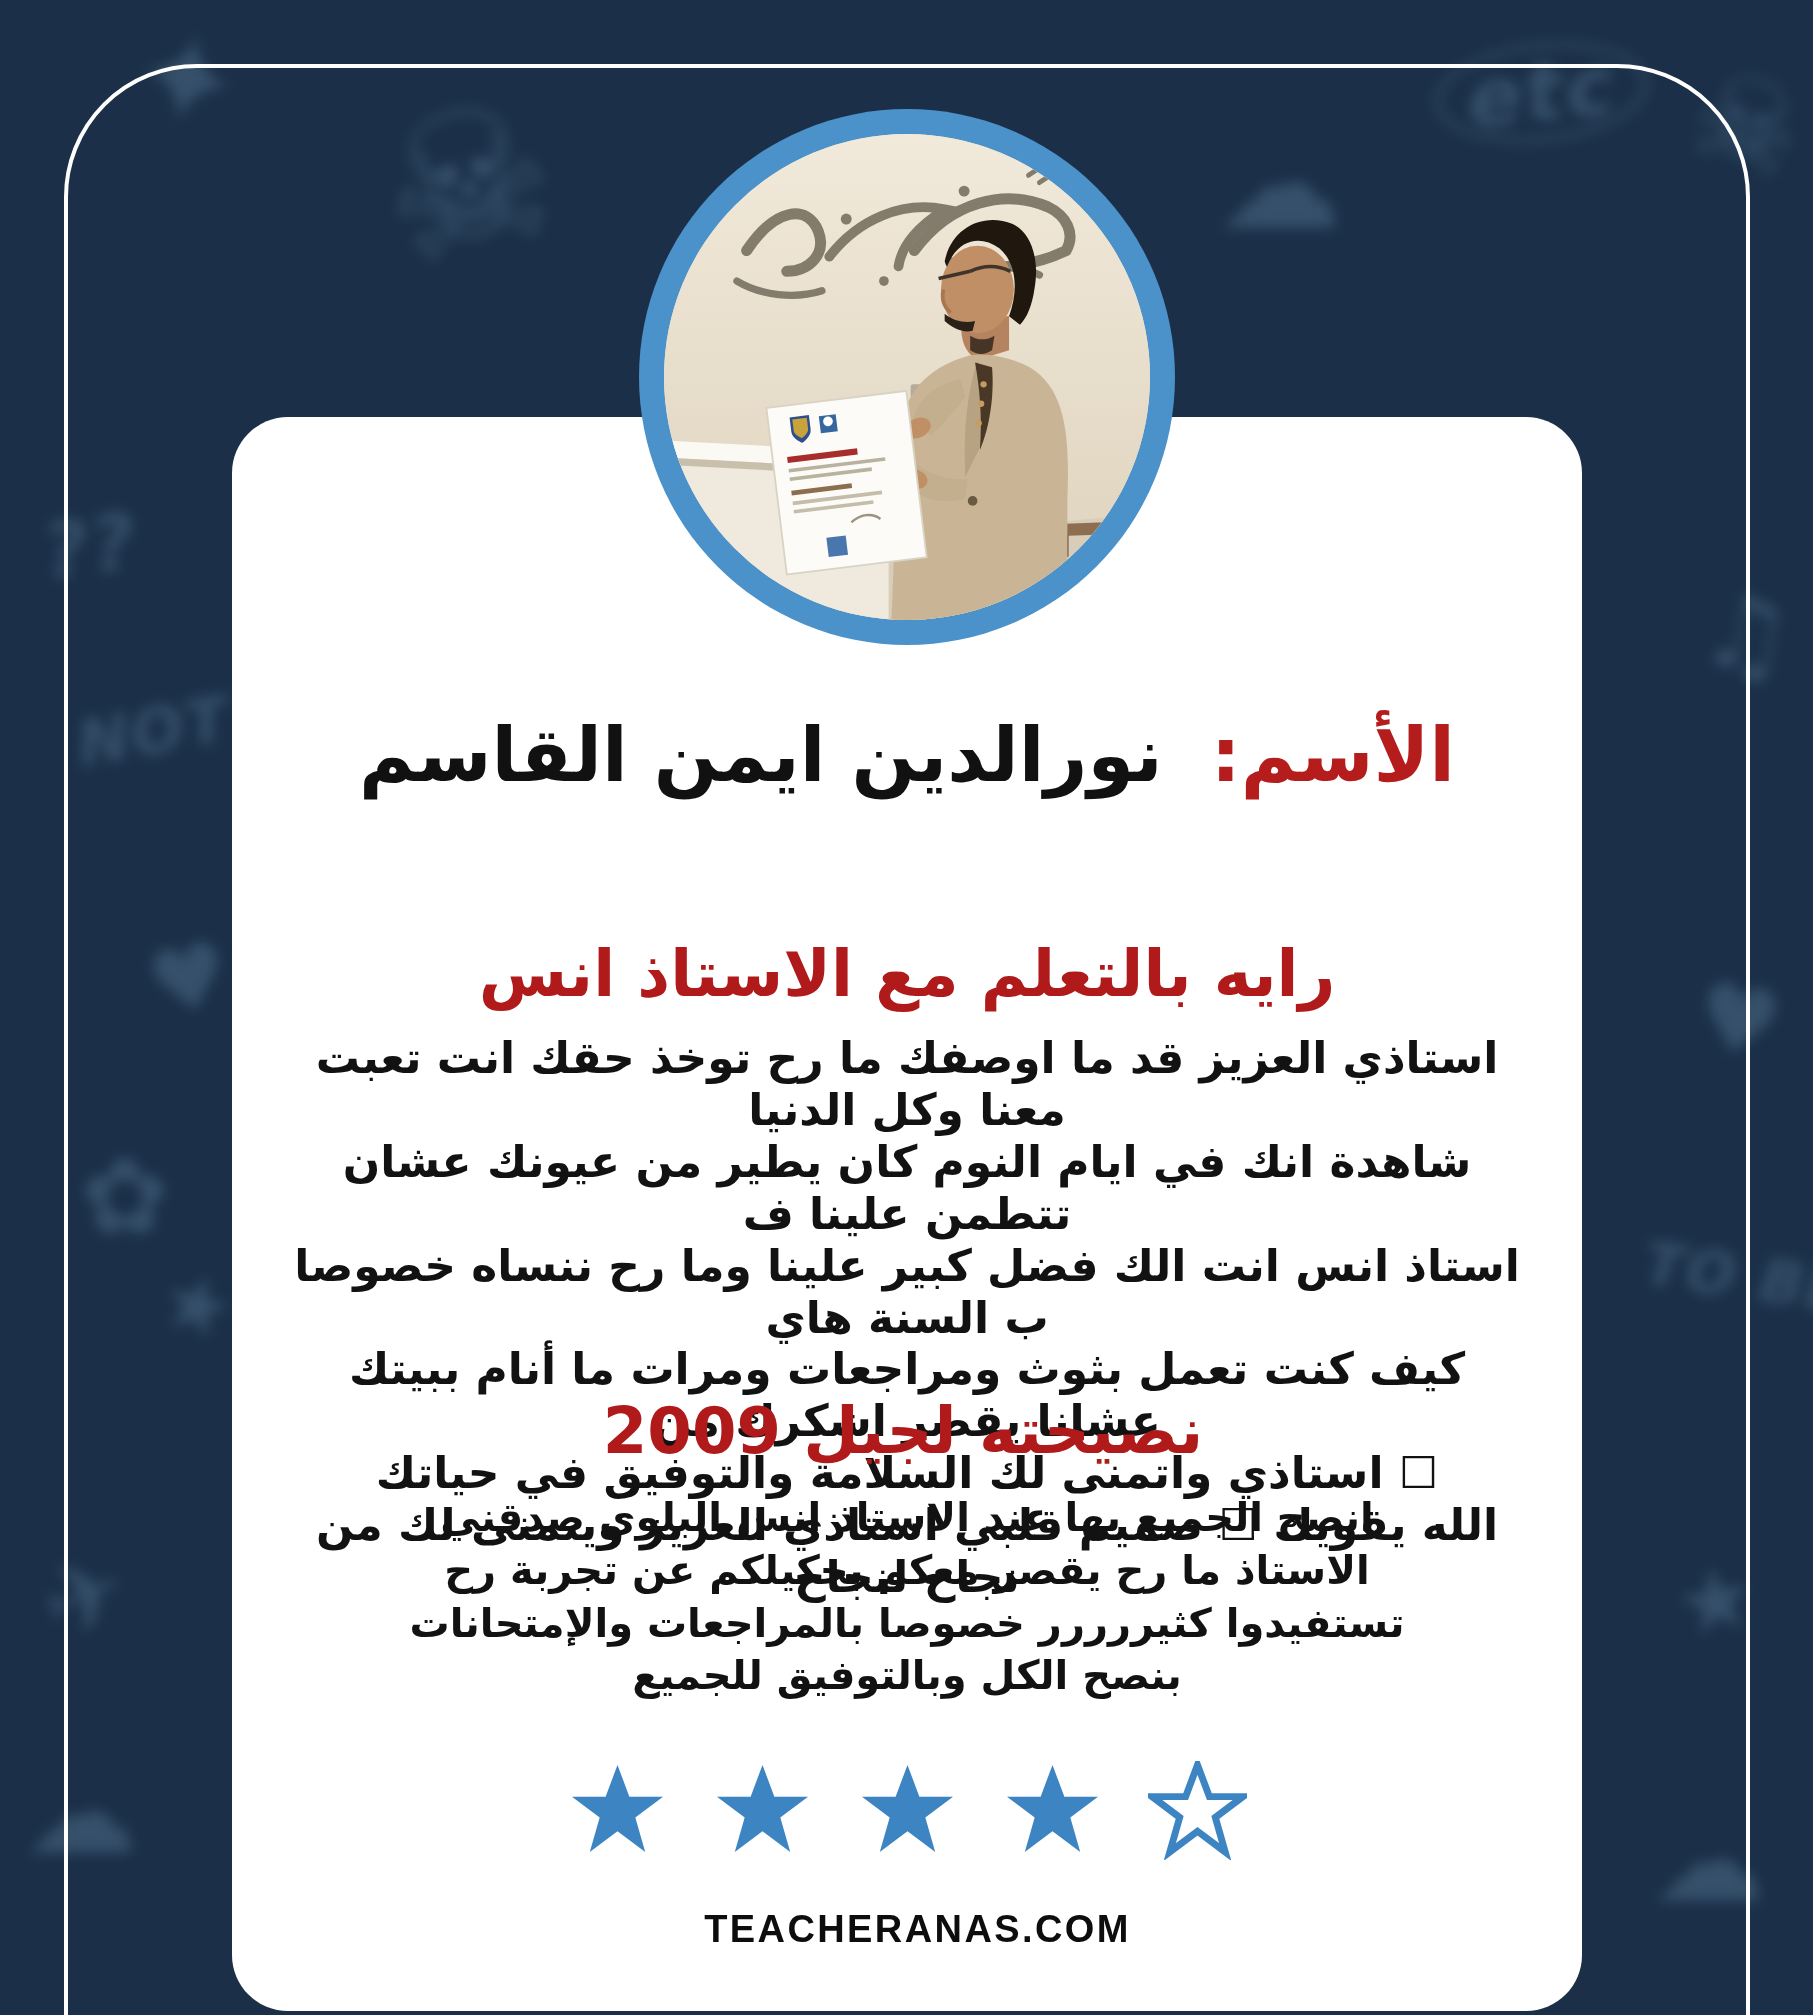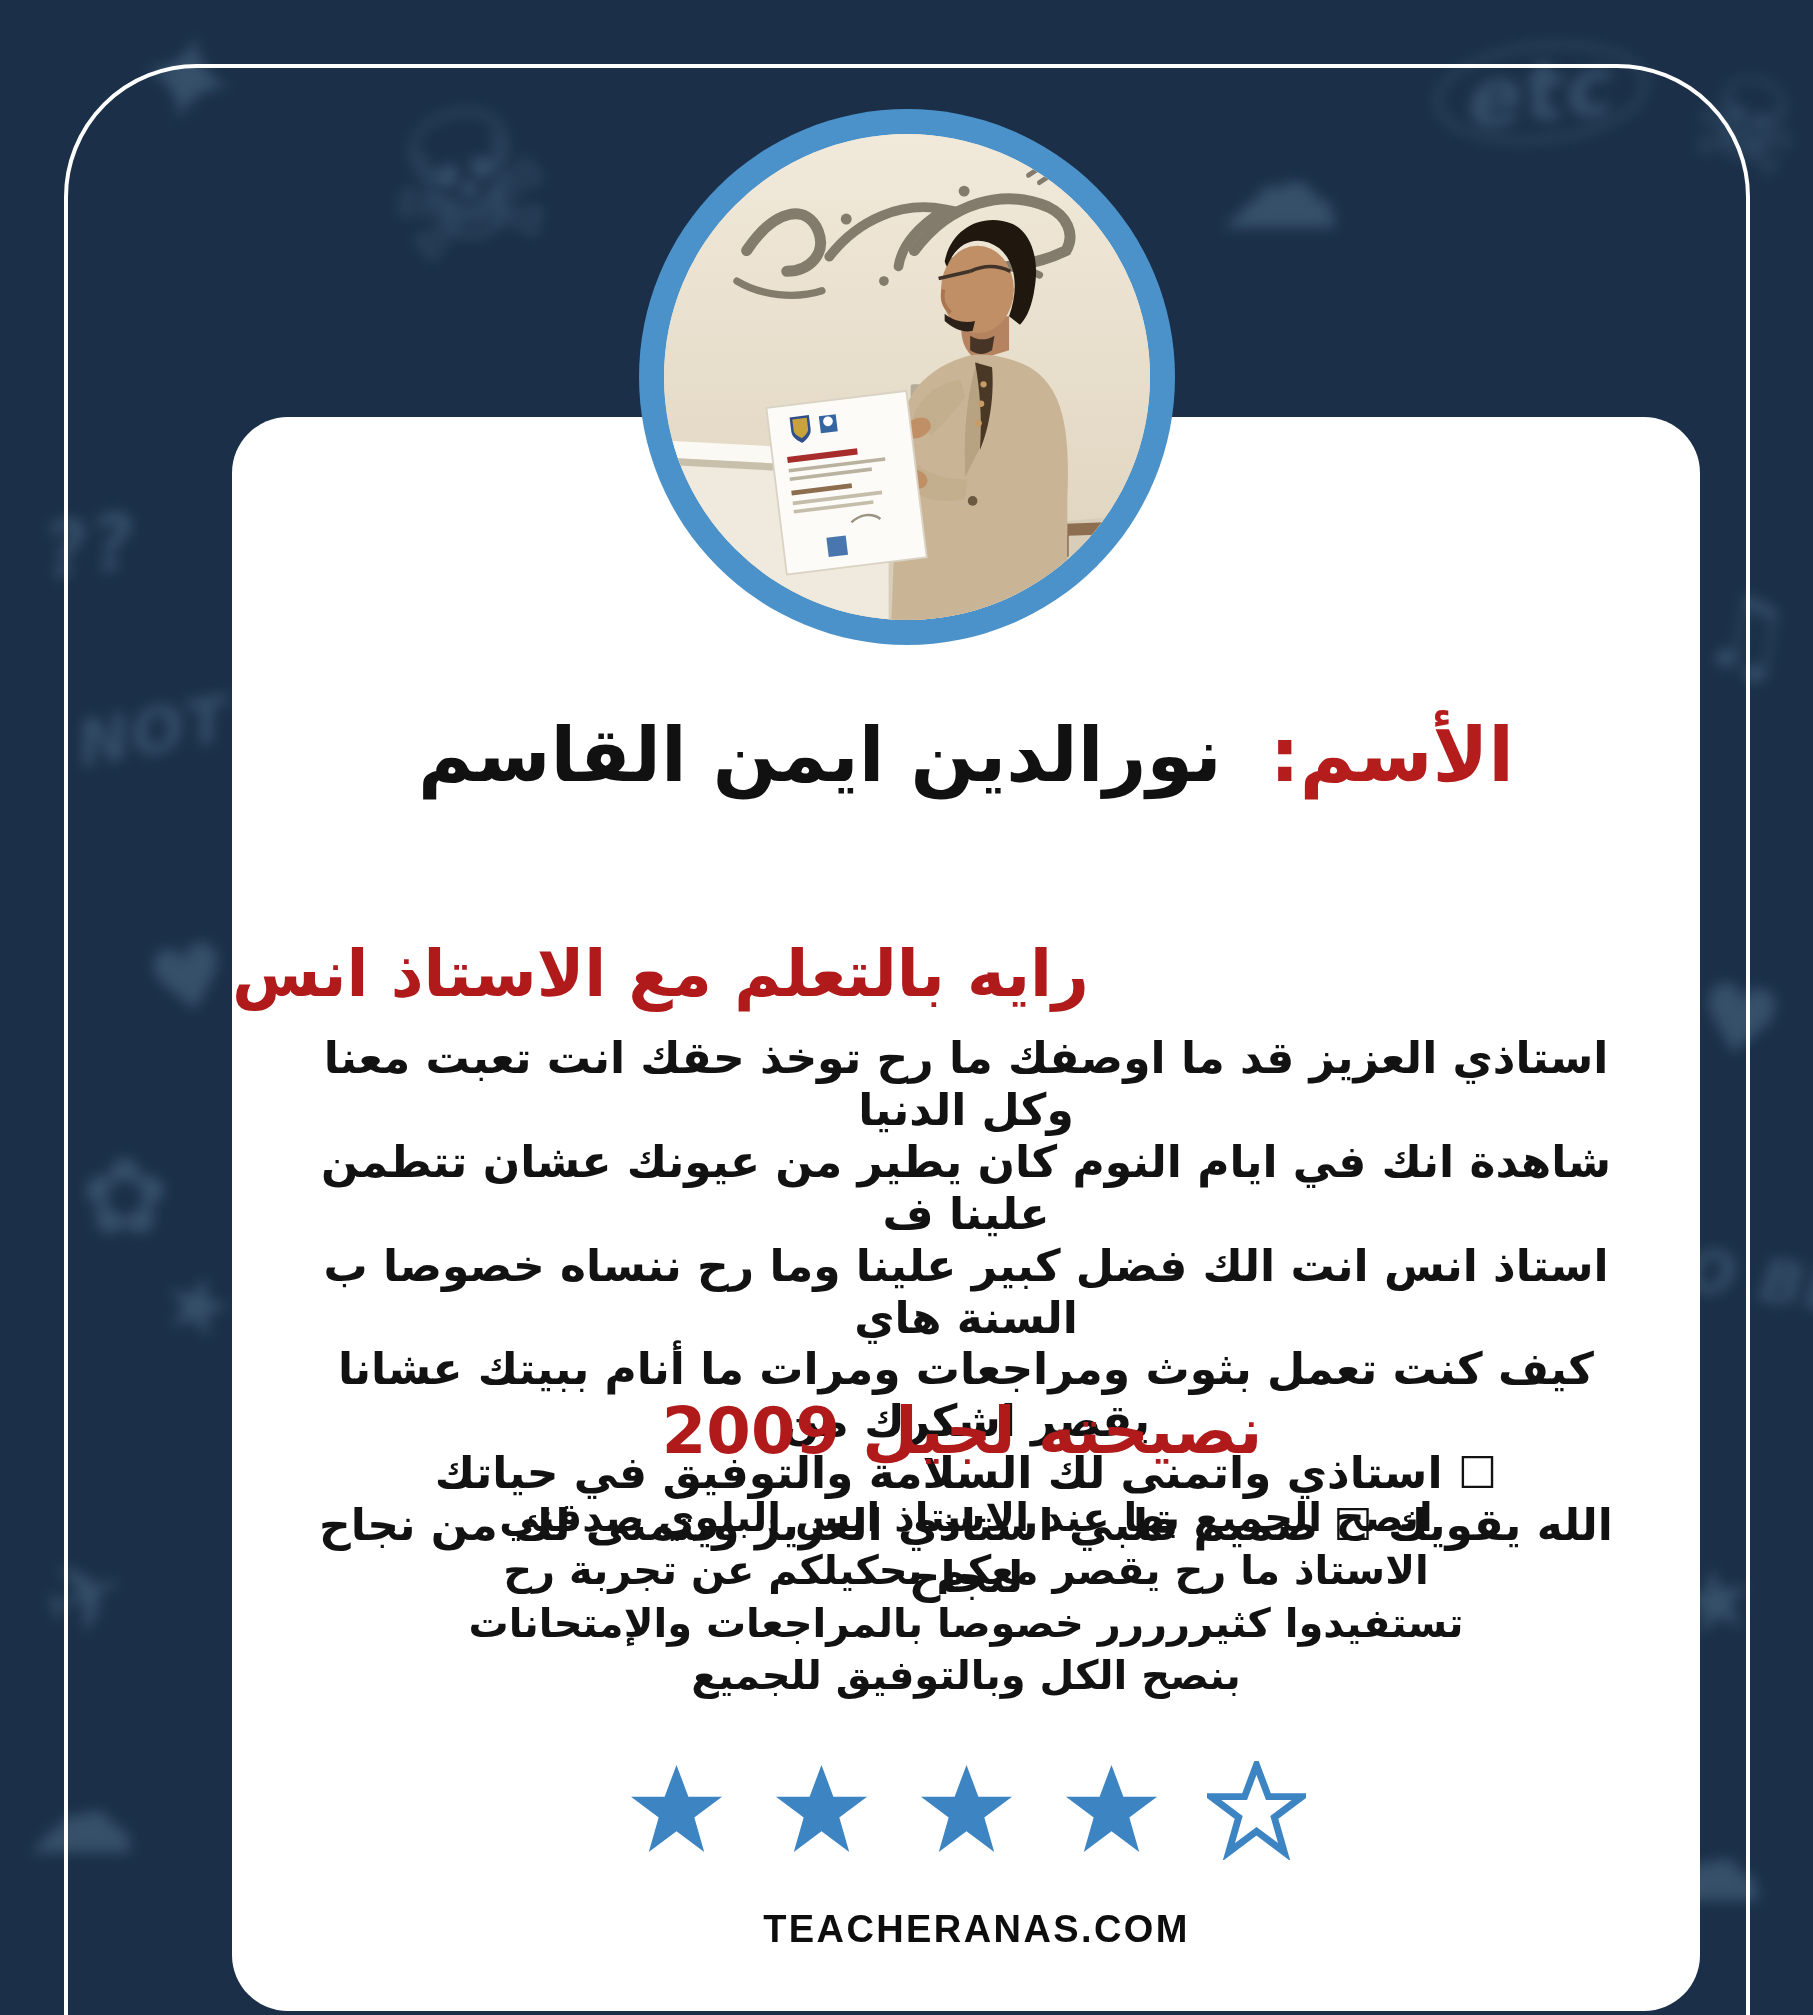--- a/index.html
+++ b/index.html
@@ -29,21 +29,21 @@
   #frame-border {
     position:absolute; inset:64px;
     border:4px solid #ffffff;
     border-radius:133px;
   }
 
   
   #card {
     position:absolute;
     left:232px; top:417px;
-    width:1468px; height:1594px;
+    width:1350px; height:1594px;
     background:#ffffff;
     border-radius:56px;
   }
 
   
   #profile-ring {
     position:absolute;
     left:639px; top:109px;
     width:536px; height:536px;
     border-radius:50%;
@@ -62,21 +62,21 @@
   #name-row {
     position:absolute; top:294px; left:0; right:0;
     text-align:center;
     font-size:75px; font-weight:bold; color:#111;
     white-space:nowrap;
   }
   #name-row .name-label { color:#b51d1d; margin-left:22px; }
 
   #review-title {
     position:absolute; top:520px; left:0; right:0;
-    text-align:left;
+    text-align:center;
     font-size:64px; font-weight:bold; color:#b01a1a;
   }
   #review-body {
     position:absolute; top:615px; left:60px; right:60px;
     text-align:center;
     font-size:44px; line-height:1.18; color:#121212; font-weight:bold;
   }
   #advice-title {
     position:absolute; top:977px; left:0; right:8px;
     text-align:center;

